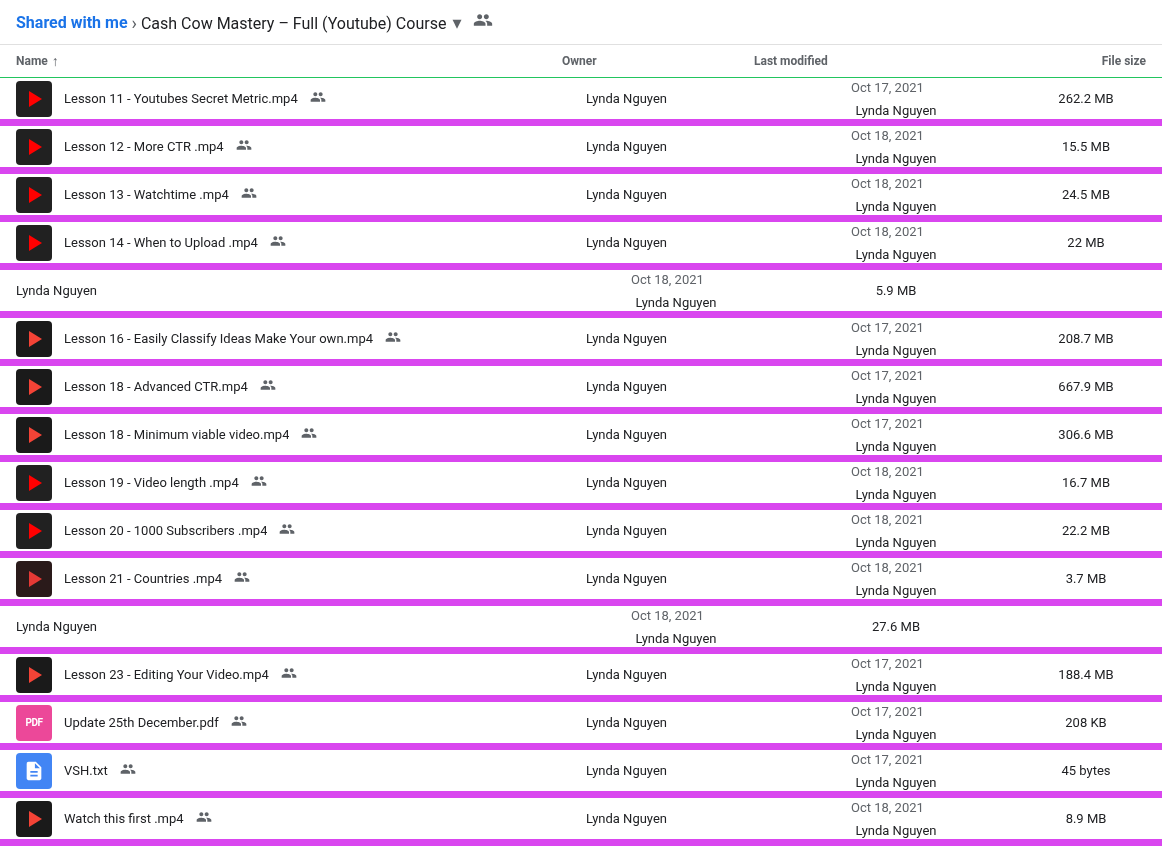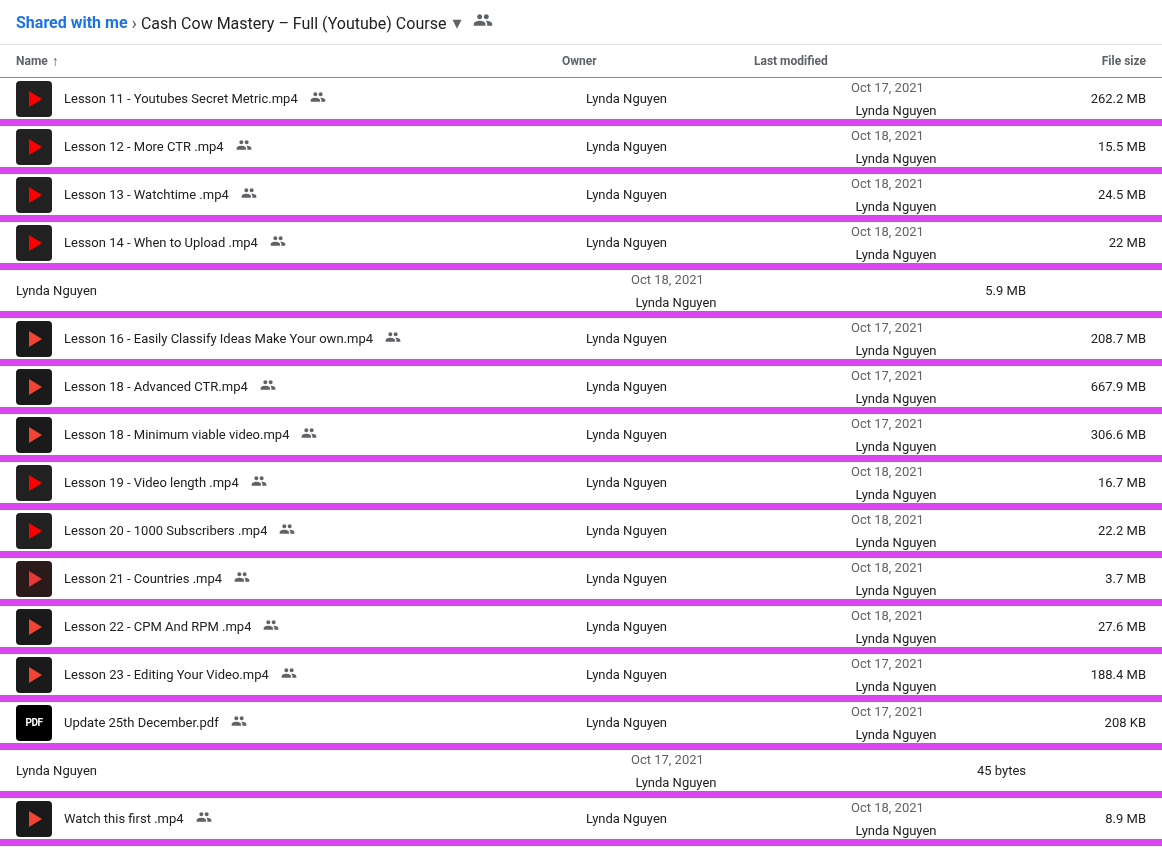--- a/index.html
+++ b/index.html
@@ -105,21 +105,21 @@
       height: 0;
       border-top: 8px solid transparent;
       border-bottom: 8px solid transparent;
       border-left: 13px solid #ff0000;
       margin-left: 2px;
     }
     
     .icon-pdf {
       width: 36px;
       height: 36px;
-      background: #000000;
+      background: #ec4899;
       border-radius: 4px;
       display: flex;
       align-items: center;
       justify-content: center;
       color: white;
       font-size: 10px;
       font-weight: bold;
       letter-spacing: -0.5px;
     }
 
@@ -150,21 +150,21 @@
     .modified-date {
       color: #5f6368;
       min-width: 90px;
     }
     .modified-by {
       color: #202124;
     }
     .size-cell {
       font-size: 13px;
       color: #202124;
-      text-align: right;
+      text-align: center;
     }
 
     
     ::-webkit-scrollbar { width: 8px; }
     ::-webkit-scrollbar-thumb { background: #dadce0; border-radius: 4px; }
   </style>
 </head>
 <body>
 
 <div class="breadcrumb">
@@ -384,87 +384,89 @@
       </span>
     </div>
     <div class="owner-cell">Lynda Nguyen</div>
     <div class="modified-cell">
       <span class="modified-date">Oct 18, 2021</span>
       <span class="modified-by">Lynda Nguyen</span>
     </div>
     <div class="size-cell">3.7 MB</div>
   </div>
     <div class="file-row">
+    <div class="owner-cell">Lynda Nguyen</div>
+    <div class="modified-cell">
+      <span class="modified-date">Oct 18, 2021</span>
+      <span class="modified-by">Lynda Nguyen</span>
+    </div>
+    <div class="size-cell">27.6 MB</div>
+  </div>
+    <div class="file-row">
     <div class="file-name-cell">
       <div class="icon-video-dark" style="background:#1a1a1a;">
       <div class="play-btn" style="border-left-color:#f44336;"></div>
     </div>
-      <span class="file-title">Lesson 22 - CPM And RPM .mp4</span>
-      <span class="shared-icon">
-        <svg width="16" height="16" viewBox="0 0 24 24" fill="#5f6368">
-            <path d="M16 11c1.66 0 2.99-1.34 2.99-3S17.66 5 16 5c-1.66 0-3 1.34-3 3s1.34 3 3 3zm-8 0c1.66 0 2.99-1.34 2.99-3S9.66 5 8 5C6.34 5 5 6.34 5 8s1.34 3 3 3zm0 2c-2.33 0-7 1.17-7 3.5V19h14v-2.5c0-2.33-4.67-3.5-7-3.5zm8 0c-.29 0-.62.02-.97.05 1.16.84 1.97 1.97 1.97 3.45V19h6v-2.5c0-2.33-4.67-3.5-7-3.5z"></path>
-          </svg>
-      </span>
-    </div>
-    <div class="owner-cell">Lynda Nguyen</div>
-    <div class="modified-cell">
-      <span class="modified-date">Oct 18, 2021</span>
-      <span class="modified-by">Lynda Nguyen</span>
-    </div>
-    <div class="size-cell">27.6 MB</div>
+      <span class="file-title">Lesson 23 - Editing Your Video.mp4</span>
+      <span class="shared-icon">
+        <svg width="16" height="16" viewBox="0 0 24 24" fill="#5f6368">
+            <path d="M16 11c1.66 0 2.99-1.34 2.99-3S17.66 5 16 5c-1.66 0-3 1.34-3 3s1.34 3 3 3zm-8 0c1.66 0 2.99-1.34 2.99-3S9.66 5 8 5C6.34 5 5 6.34 5 8s1.34 3 3 3zm0 2c-2.33 0-7 1.17-7 3.5V19h14v-2.5c0-2.33-4.67-3.5-7-3.5zm8 0c-.29 0-.62.02-.97.05 1.16.84 1.97 1.97 1.97 3.45V19h6v-2.5c0-2.33-4.67-3.5-7-3.5z"></path>
+          </svg>
+      </span>
+    </div>
+    <div class="owner-cell">Lynda Nguyen</div>
+    <div class="modified-cell">
+      <span class="modified-date">Oct 17, 2021</span>
+      <span class="modified-by">Lynda Nguyen</span>
+    </div>
+    <div class="size-cell">188.4 MB</div>
+  </div>
+    <div class="file-row">
+    <div class="file-name-cell">
+      <div class="icon-pdf">PDF</div>
+      <span class="file-title">Update 25th December.pdf</span>
+      <span class="shared-icon">
+        <svg width="16" height="16" viewBox="0 0 24 24" fill="#5f6368">
+            <path d="M16 11c1.66 0 2.99-1.34 2.99-3S17.66 5 16 5c-1.66 0-3 1.34-3 3s1.34 3 3 3zm-8 0c1.66 0 2.99-1.34 2.99-3S9.66 5 8 5C6.34 5 5 6.34 5 8s1.34 3 3 3zm0 2c-2.33 0-7 1.17-7 3.5V19h14v-2.5c0-2.33-4.67-3.5-7-3.5zm8 0c-.29 0-.62.02-.97.05 1.16.84 1.97 1.97 1.97 3.45V19h6v-2.5c0-2.33-4.67-3.5-7-3.5z"></path>
+          </svg>
+      </span>
+    </div>
+    <div class="owner-cell">Lynda Nguyen</div>
+    <div class="modified-cell">
+      <span class="modified-date">Oct 17, 2021</span>
+      <span class="modified-by">Lynda Nguyen</span>
+    </div>
+    <div class="size-cell">208 KB</div>
+  </div>
+    <div class="file-row">
+    <div class="file-name-cell">
+      <div style="width:36px;height:36px;background:#4285f4;border-radius:4px;display:flex;align-items:center;justify-content:center;">
+      <svg width="22" height="22" viewBox="0 0 24 24" fill="white">
+            <path d="M14 2H6c-1.1 0-1.99.9-1.99 2L4 20c0 1.1.89 2 1.99 2H18c1.1 0 2-.9 2-2V8l-6-6zm2 16H8v-2h8v2zm0-4H8v-2h8v2zm-3-5V3.5L18.5 9H13z"></path>
+          </svg>
+    </div>
+      <span class="file-title">VSH.txt</span>
+      <span class="shared-icon">
+        <svg width="16" height="16" viewBox="0 0 24 24" fill="#5f6368">
+            <path d="M16 11c1.66 0 2.99-1.34 2.99-3S17.66 5 16 5c-1.66 0-3 1.34-3 3s1.34 3 3 3zm-8 0c1.66 0 2.99-1.34 2.99-3S9.66 5 8 5C6.34 5 5 6.34 5 8s1.34 3 3 3zm0 2c-2.33 0-7 1.17-7 3.5V19h14v-2.5c0-2.33-4.67-3.5-7-3.5zm8 0c-.29 0-.62.02-.97.05 1.16.84 1.97 1.97 1.97 3.45V19h6v-2.5c0-2.33-4.67-3.5-7-3.5z"></path>
+          </svg>
+      </span>
+    </div>
+    <div class="owner-cell">Lynda Nguyen</div>
+    <div class="modified-cell">
+      <span class="modified-date">Oct 17, 2021</span>
+      <span class="modified-by">Lynda Nguyen</span>
+    </div>
+    <div class="size-cell">45 bytes</div>
   </div>
     <div class="file-row">
     <div class="file-name-cell">
       <div class="icon-video-dark" style="background:#1a1a1a;">
       <div class="play-btn" style="border-left-color:#f44336;"></div>
     </div>
-      <span class="file-title">Lesson 23 - Editing Your Video.mp4</span>
-      <span class="shared-icon">
-        <svg width="16" height="16" viewBox="0 0 24 24" fill="#5f6368">
-            <path d="M16 11c1.66 0 2.99-1.34 2.99-3S17.66 5 16 5c-1.66 0-3 1.34-3 3s1.34 3 3 3zm-8 0c1.66 0 2.99-1.34 2.99-3S9.66 5 8 5C6.34 5 5 6.34 5 8s1.34 3 3 3zm0 2c-2.33 0-7 1.17-7 3.5V19h14v-2.5c0-2.33-4.67-3.5-7-3.5zm8 0c-.29 0-.62.02-.97.05 1.16.84 1.97 1.97 1.97 3.45V19h6v-2.5c0-2.33-4.67-3.5-7-3.5z"></path>
-          </svg>
-      </span>
-    </div>
-    <div class="owner-cell">Lynda Nguyen</div>
-    <div class="modified-cell">
-      <span class="modified-date">Oct 17, 2021</span>
-      <span class="modified-by">Lynda Nguyen</span>
-    </div>
-    <div class="size-cell">188.4 MB</div>
-  </div>
-    <div class="file-row">
-    <div class="file-name-cell">
-      <div class="icon-pdf">PDF</div>
-      <span class="file-title">Update 25th December.pdf</span>
-      <span class="shared-icon">
-        <svg width="16" height="16" viewBox="0 0 24 24" fill="#5f6368">
-            <path d="M16 11c1.66 0 2.99-1.34 2.99-3S17.66 5 16 5c-1.66 0-3 1.34-3 3s1.34 3 3 3zm-8 0c1.66 0 2.99-1.34 2.99-3S9.66 5 8 5C6.34 5 5 6.34 5 8s1.34 3 3 3zm0 2c-2.33 0-7 1.17-7 3.5V19h14v-2.5c0-2.33-4.67-3.5-7-3.5zm8 0c-.29 0-.62.02-.97.05 1.16.84 1.97 1.97 1.97 3.45V19h6v-2.5c0-2.33-4.67-3.5-7-3.5z"></path>
-          </svg>
-      </span>
-    </div>
-    <div class="owner-cell">Lynda Nguyen</div>
-    <div class="modified-cell">
-      <span class="modified-date">Oct 17, 2021</span>
-      <span class="modified-by">Lynda Nguyen</span>
-    </div>
-    <div class="size-cell">208 KB</div>
-  </div>
-    <div class="file-row">
-    <div class="owner-cell">Lynda Nguyen</div>
-    <div class="modified-cell">
-      <span class="modified-date">Oct 17, 2021</span>
-      <span class="modified-by">Lynda Nguyen</span>
-    </div>
-    <div class="size-cell">45 bytes</div>
-  </div>
-    <div class="file-row">
-    <div class="file-name-cell">
-      <div class="icon-video-dark" style="background:#1a1a1a;">
-      <div class="play-btn" style="border-left-color:#f44336;"></div>
-    </div>
       <span class="file-title">Watch this first .mp4</span>
       <span class="shared-icon">
         <svg width="16" height="16" viewBox="0 0 24 24" fill="#5f6368">
             <path d="M16 11c1.66 0 2.99-1.34 2.99-3S17.66 5 16 5c-1.66 0-3 1.34-3 3s1.34 3 3 3zm-8 0c1.66 0 2.99-1.34 2.99-3S9.66 5 8 5C6.34 5 5 6.34 5 8s1.34 3 3 3zm0 2c-2.33 0-7 1.17-7 3.5V19h14v-2.5c0-2.33-4.67-3.5-7-3.5zm8 0c-.29 0-.62.02-.97.05 1.16.84 1.97 1.97 1.97 3.45V19h6v-2.5c0-2.33-4.67-3.5-7-3.5z"></path>
           </svg>
       </span>
     </div>
     <div class="owner-cell">Lynda Nguyen</div>
     <div class="modified-cell">
       <span class="modified-date">Oct 18, 2021</span>

